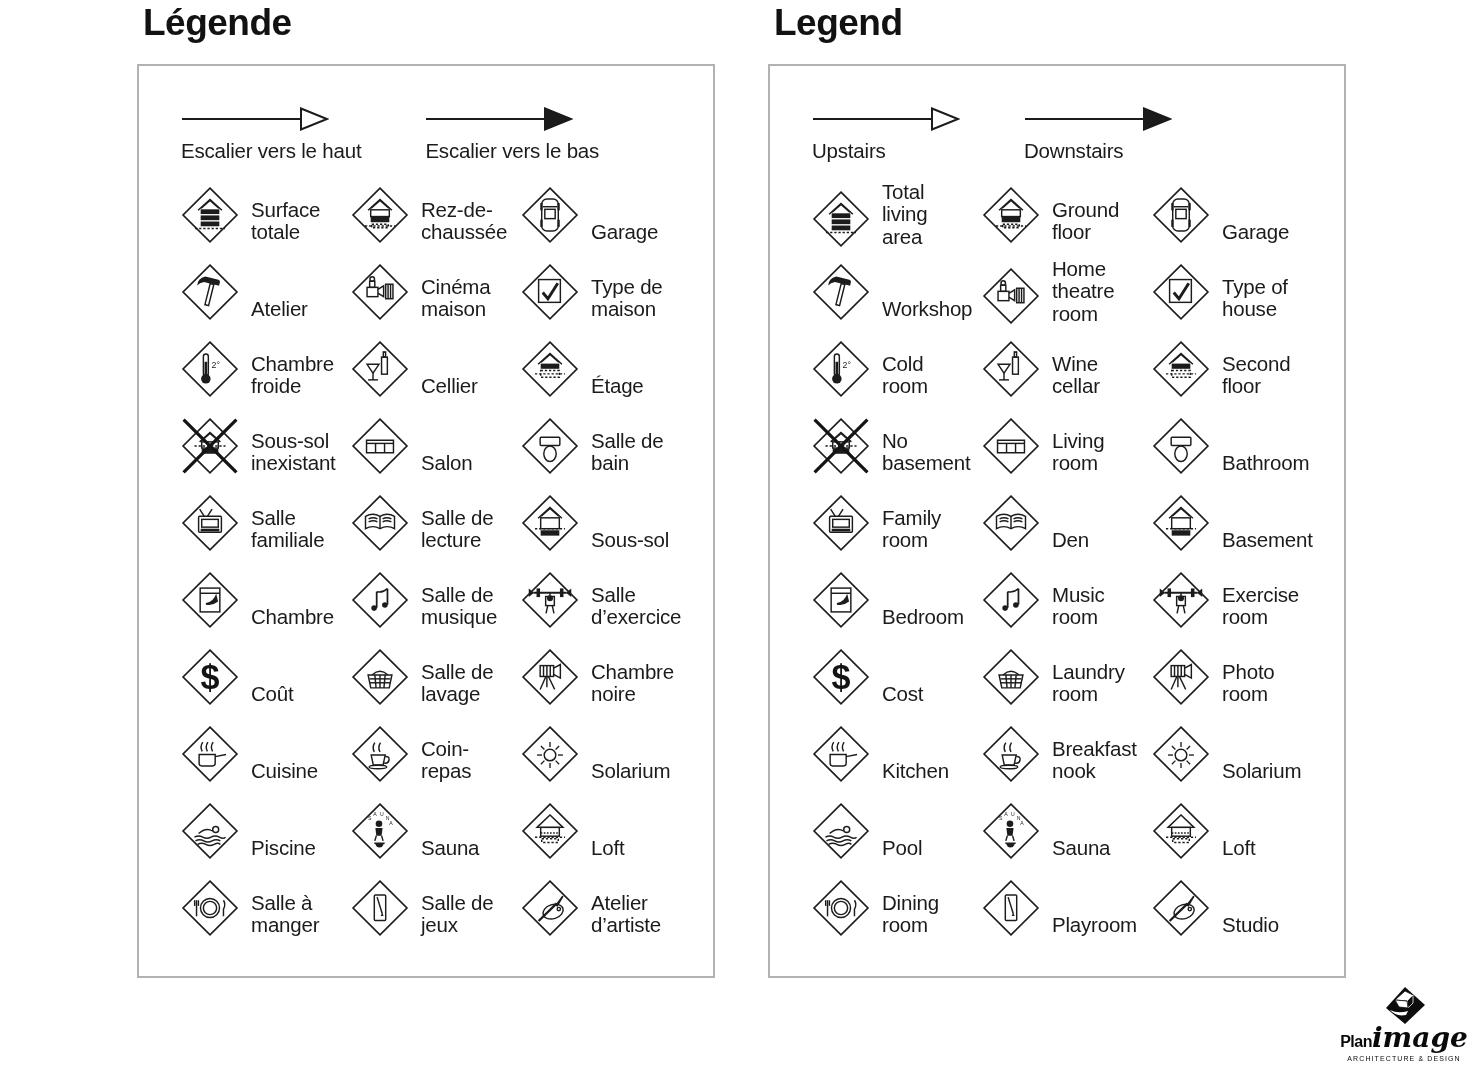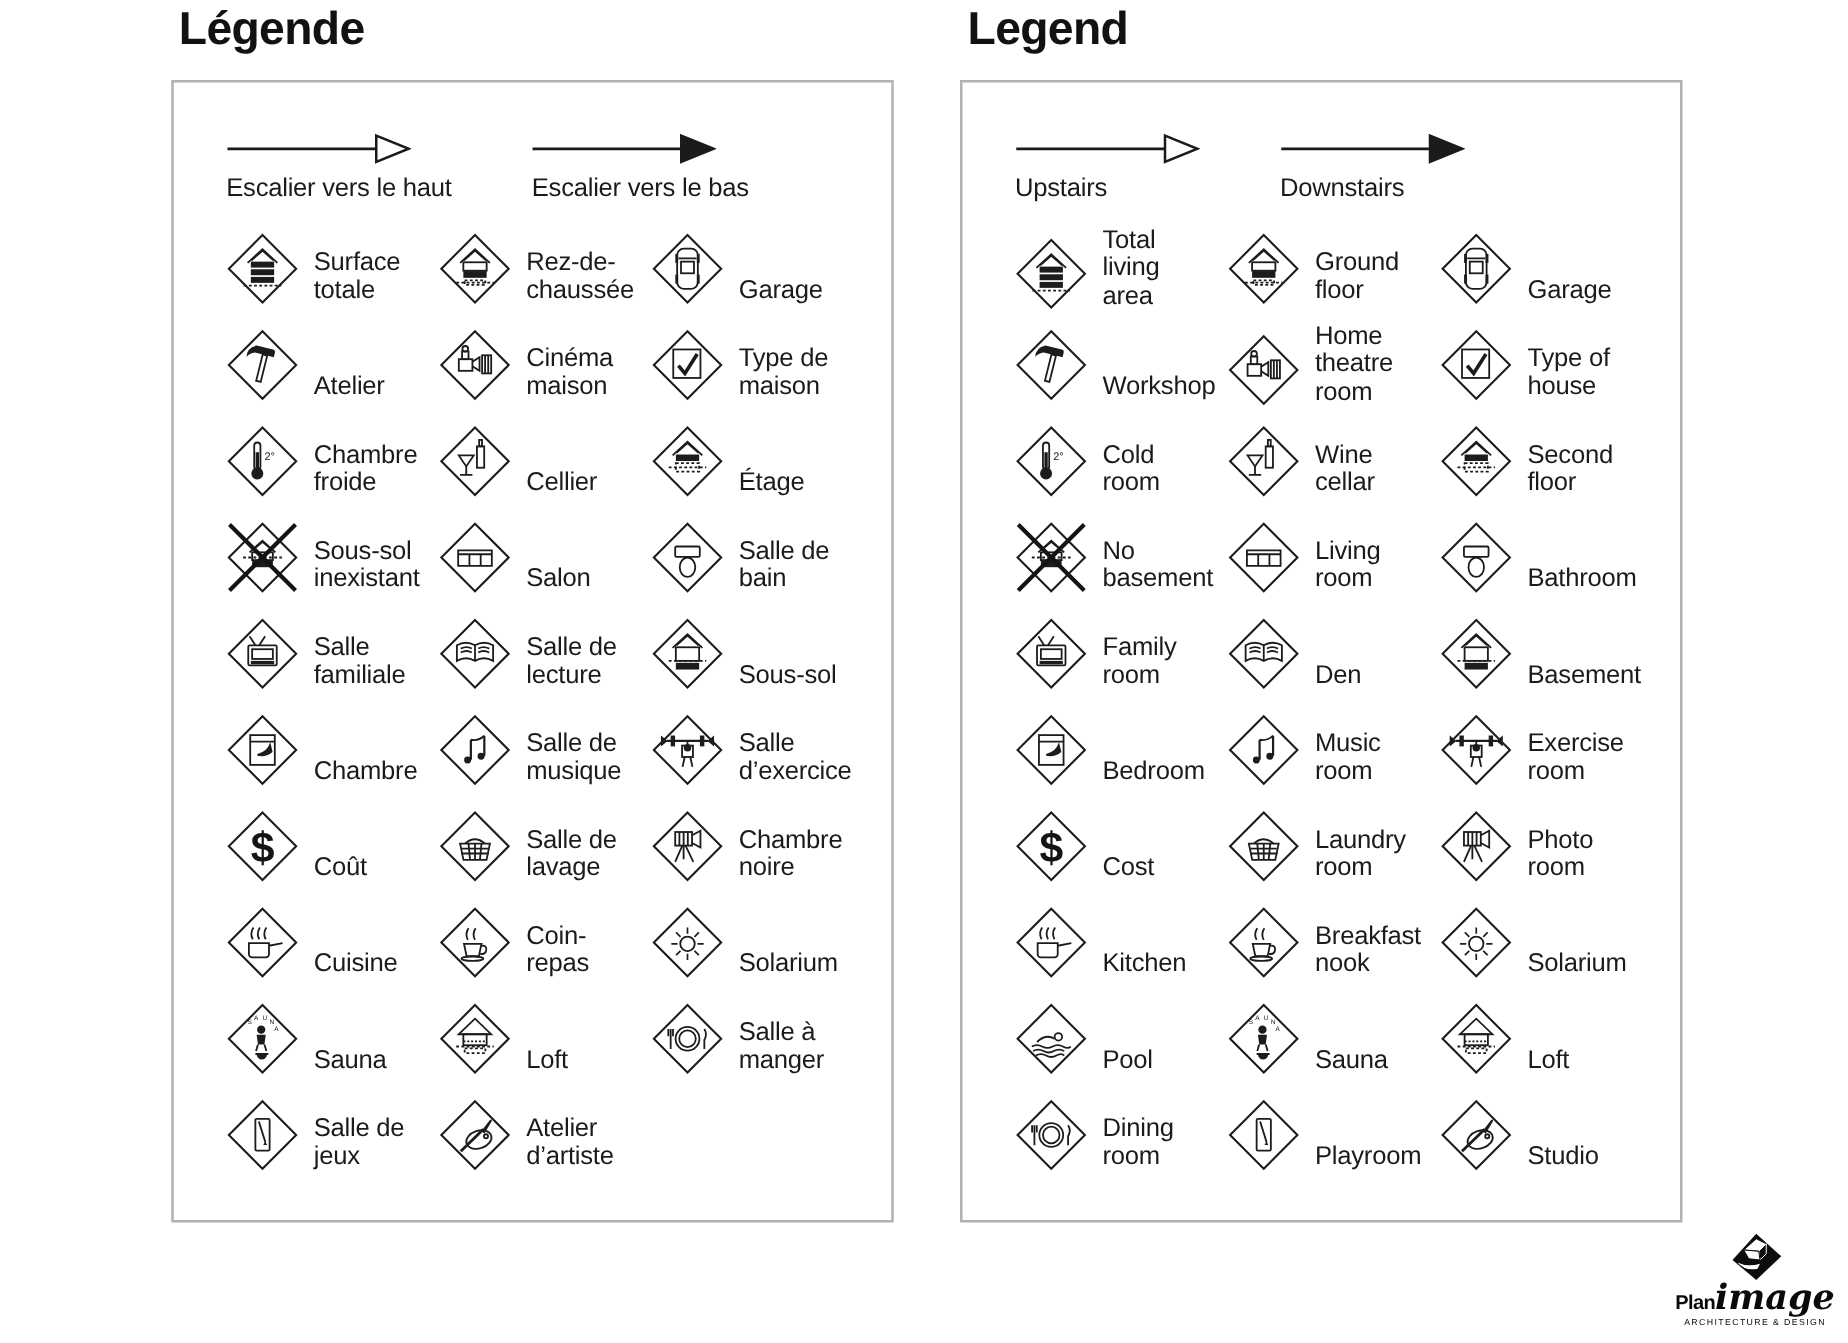--- a/index.html
+++ b/index.html
@@ -425,20 +425,31 @@
                   <line x1="19.2" y1="20.2" x2="22.6" y2="23.6"></line>
                   <line x1="33.4" y1="34.4" x2="36.8" y2="37.8"></line>
                   <line x1="36.8" y1="20.2" x2="33.4" y2="23.6"></line>
                   <line x1="22.6" y1="34.4" x2="19.2" y2="37.8"></line>
                 </g>
               </svg>
             </span>
     <span class="item-label">Solarium</span>
   </div>
 
+  <div class="item">
+    <span class="icon-wrap">
+              <svg viewBox="0 0 56 56" width="58" height="58">
+                <polygon class="dm" points="28,2 54,28 28,54 2,28"></polygon>
+                <circle class="s" cx="33.5" cy="26.5" r="2.9"></circle>
+                <path class="s" d="M17,30.5 q7,-6.5 13.5,-2.5"></path>
+                <path class="s" d="M13,34 q4,-2.2 8,0 t8,0 t8,0 t6,0 M14,37.5 q4,-2.2 8,0 t8,0 t8,0 M16,41 q4,-2.2 8,0 t8,0 t6,0"></path>
+              </svg>
+            </span>
+    <span class="item-label">Piscine</span>
+  </div>
 
   <div class="item">
     <span class="icon-wrap">
               <svg viewBox="0 0 56 56" width="58" height="58">
                 <polygon class="dm" points="28,2 54,28 28,54 2,28"></polygon>
                 <text x="16.5" y="17" font-size="5" font-family="Liberation Sans, sans-serif" fill="#1c1c1c">S</text>
                 <text x="21.5" y="13.5" font-size="5" font-family="Liberation Sans, sans-serif" fill="#1c1c1c">A</text>
                 <text x="28" y="13.5" font-size="5" font-family="Liberation Sans, sans-serif" fill="#1c1c1c">U</text>
                 <text x="33.5" y="17" font-size="5" font-family="Liberation Sans, sans-serif" fill="#1c1c1c">N</text>
                 <text x="37" y="22" font-size="5" font-family="Liberation Sans, sans-serif" fill="#1c1c1c">A</text>

